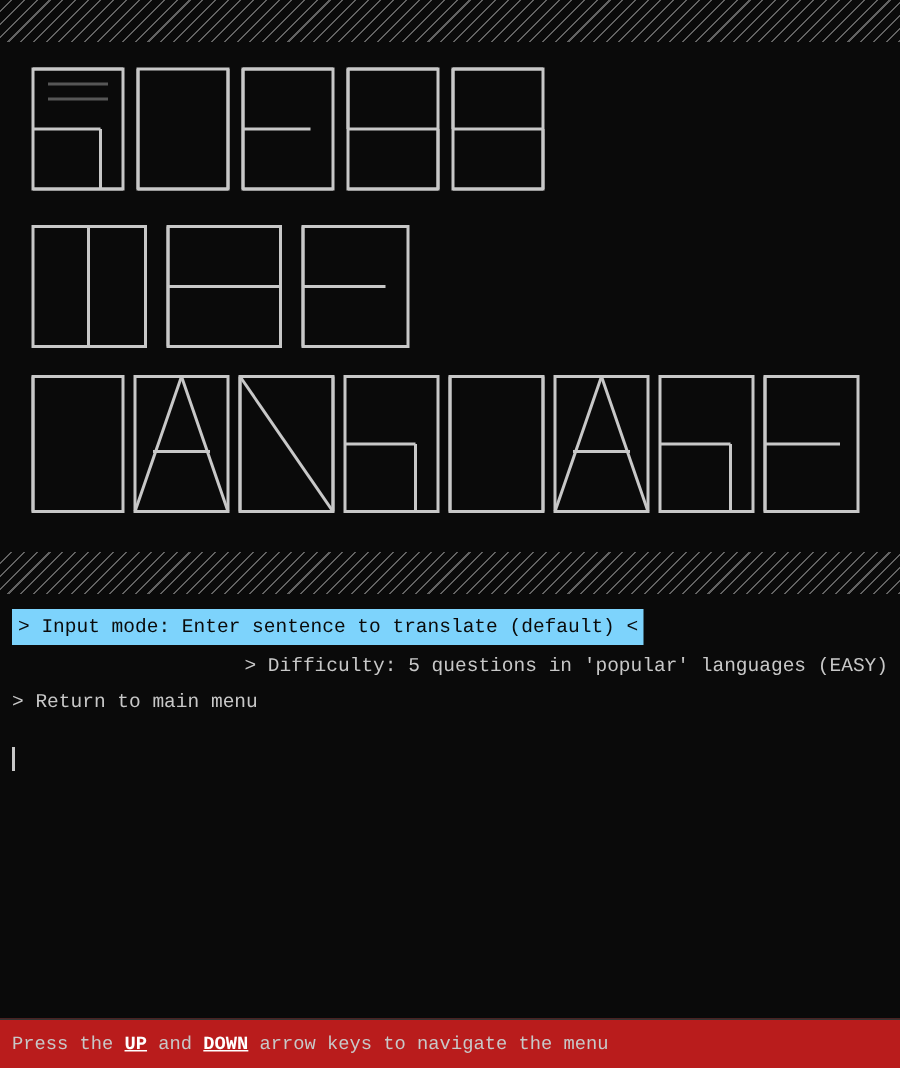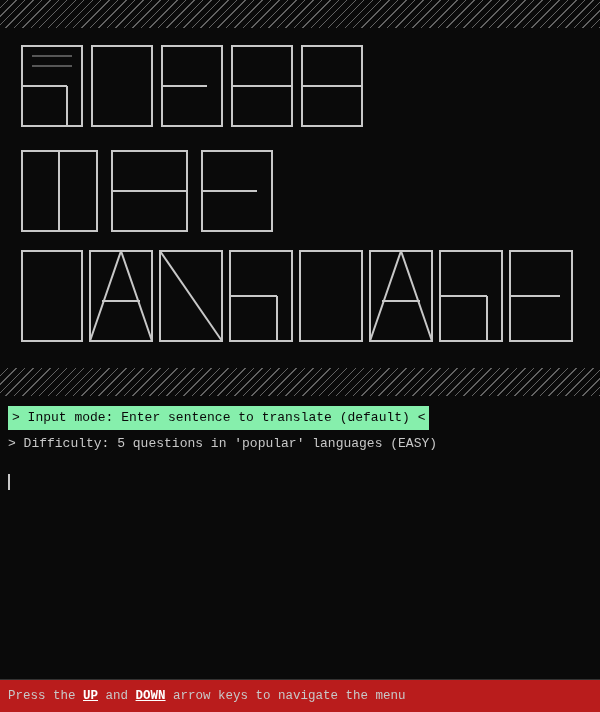--- a/index.html
+++ b/index.html
@@ -64,21 +64,21 @@
       line-height: 1.7;
       color: #c8c8c8;
     }
 
     .menu-item {
       display: flex;
       align-items: center;
     }
 
     .menu-item-selected {
-      background-color: #86efac;
+      background-color: #7dd3fc;
       color: #0a0a0a;
       padding: 1px 4px;
     }
 
     .menu-item-normal {
       color: #c8c8c8;
       padding: 1px 0;
     }
 
     .cursor-area {
@@ -224,22 +224,25 @@
     <line x1="498" y1="215" x2="498" y2="305" class="pixel-letter"></line>
   </svg>
 </div>
 
 <div class="bottom-decoration"></div>
 
 <div class="menu-area">
   <div class="menu-item">
     <span class="menu-item-selected">&gt; Input mode: Enter sentence to translate (default) &lt;</span>
   </div>
-  <div class="menu-item" style="margin-top:2px;">
+  <div class="menu-item" style="margin-top:2px;justify-content:flex-end;">
     <span class="menu-item-normal">&gt; Difficulty: 5 questions in 'popular' languages (EASY)</span>
+  </div>
+  <div class="menu-item">
+    <span class="menu-item-normal">&gt; Return to main menu</span>
   </div>
 </div>
 
 <div class="cursor-area">
   <span class="cursor-blink"></span>
 </div>
 
 <div class="footer">
   <div>
     <span>Press the </span><span class="footer-highlight">UP</span><span> and </span><span class="footer-highlight">DOWN</span><span> arrow keys to navigate the menu</span>

